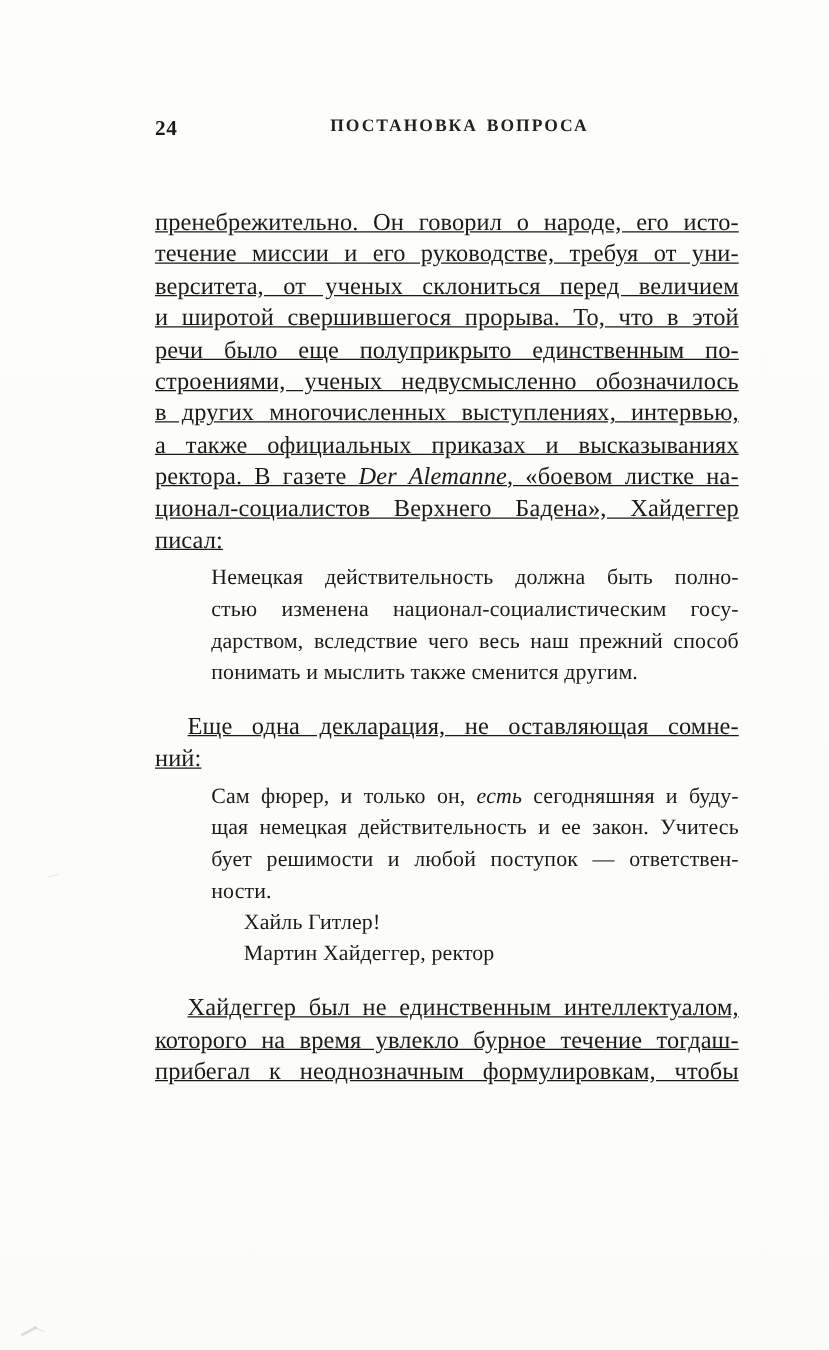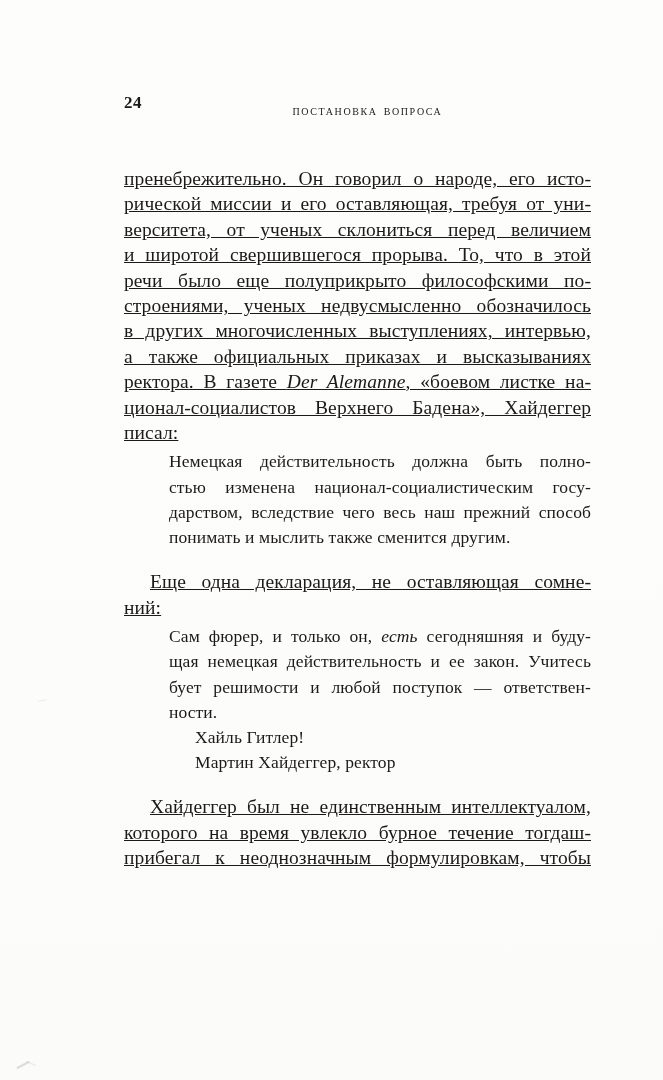--- a/index.html
+++ b/index.html
@@ -30,27 +30,28 @@
     left: 0;
     top: 0;
     font-size: 17px;
     font-weight: bold;
     letter-spacing: 0.5px;
   }
   .running-head {
     position: absolute;
     left: 0;
     right: 0;
-    top: 13px;
+    top: 1px;
     text-align: center;
     transform: translateX(10px);
-    font-size: 10px;
+    font-size: 14px;
     letter-spacing: 1.6px;
     word-spacing: 2px;
     color: #24211e;
+    font-weight: bold;
   }
   .text-body {
     position: absolute;
     top: 166px;
     left: 124px;
     right: 72px;
   }
   .block { margin: 0; }
   .paragraph {
     font-size: 19.5px;
@@ -113,24 +114,24 @@
 <div class="page">
 
   <div class="running-header">
     <span class="page-number">24</span>
     <span class="running-head">ПОСТАНОВКА ВОПРОСА</span>
   </div>
 
   <div class="text-body">
       <div class="block paragraph">
         <div class="line"><span>пренебрежительно. Он говорил о народе, его исто-</span></div>
-        <div class="line"><span>рической миссии и его оставляющая, требуя от уни-</span></div>
+        <div class="line"><span>течение миссии и его руководстве, требуя от уни-</span></div>
         <div class="line"><span>верситета, от ученых склониться перед величием</span></div>
         <div class="line"><span>и широтой свершившегося прорыва. То, что в этой</span></div>
-        <div class="line"><span>речи было еще полуприкрыто философскими по-</span></div>
+        <div class="line"><span>речи было еще полуприкрыто единственным по-</span></div>
         <div class="line"><span>строениями, ученых недвусмысленно обозначилось</span></div>
         <div class="line"><span>в других многочисленных выступлениях, интервью,</span></div>
         <div class="line"><span>а также официальных приказах и высказываниях</span></div>
         <div class="line"><span>ректора. В газете </span><span class="it">Der Alemanne</span><span>, «боевом листке на-</span></div>
         <div class="line"><span>ционал-социалистов Верхнего Бадена», Хайдеггер</span></div>
         <div class="line end"><span>писал:</span></div>
       </div>
       <div class="block quote">
         <div class="line"><span>Немецкая действительность должна быть полно-</span></div>
         <div class="line"><span>стью изменена национал-социалистическим госу-</span></div>

